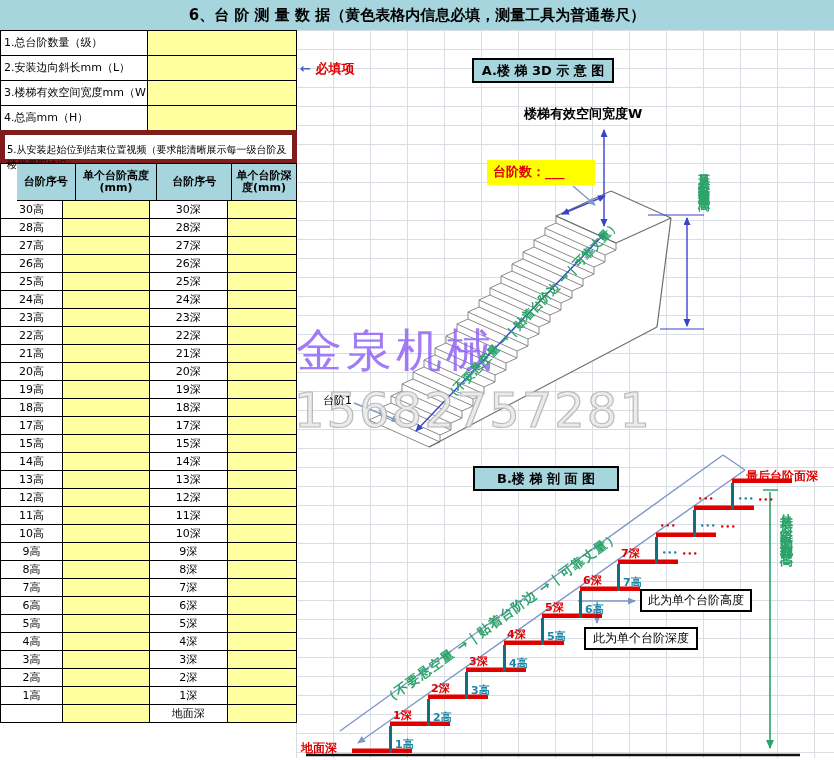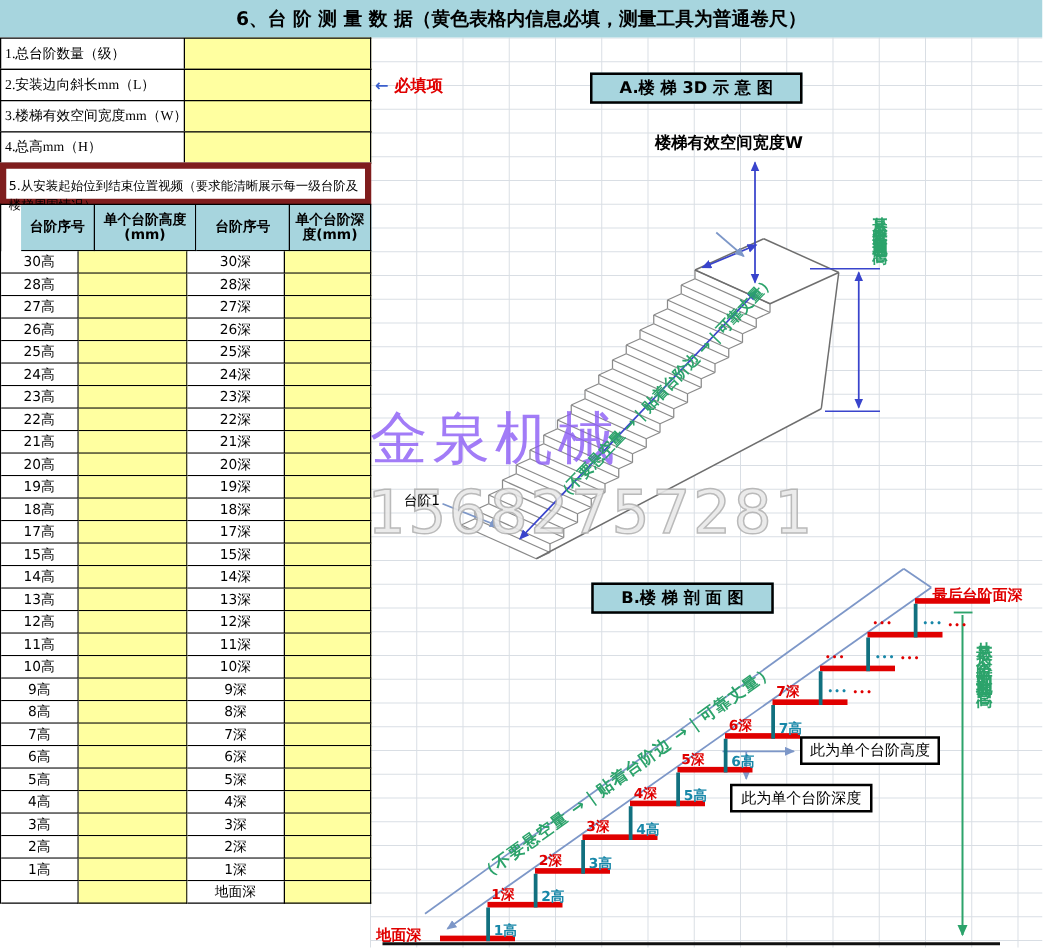--- a/index.html
+++ b/index.html
@@ -12,21 +12,21 @@
   #grid{left:296px;top:30px;width:538px;height:728px;
     background-image:linear-gradient(to right,#d9dee4 1px,transparent 1px),
                      linear-gradient(to bottom,#d9dee4 1px,transparent 1px);
     background-size:37px 19px;}
 
   
   #titlebar{left:0;top:0;width:834px;height:30px;line-height:30px;text-align:center;
     background:#a7d5de;font-weight:bold;font-size:15px;white-space:nowrap;}
 
   
-  .frow{position:absolute;left:0;width:297px;height:26px;display:flex;font-family:Liberation Serif, serif;}
+  .frow{position:absolute;left:0;width:297px;height:26px;display:flex;}
   .flabel{width:148px;height:100%;border:1px solid #000;box-sizing:border-box;
     font-size:11px;line-height:24px;padding-left:3px;white-space:nowrap;overflow:hidden;background:#fff;}
   .finput{width:149px;height:100%;border:1px solid #000;border-left:none;box-sizing:border-box;background:#ffffa0;}
   #item5{left:0;top:130px;width:297px;height:34px;border:5px solid #7f1d1d;box-sizing:border-box;
     font-size:10px;line-height:15px;padding:7px 2px;background:#fff;}
 
   #req{left:300px;top:60px;font-size:13px;font-weight:bold;white-space:nowrap;}
   #req .arr{color:#3a5fcd;}
   #req .txt{color:#e00000;}
 
@@ -42,21 +42,21 @@
   #mtable .head .tcell{background:#a7d5de;}
   .trow .tcell{background:#fff;}
   .trow .tcell.yellow{background:#ffffa0;}
   #mtable{border-top:1px solid #000;}
 
   svg{position:absolute;left:0;top:0;}
 
   
   .dbox{position:absolute;background:#a7d5de;border:2px solid #000;box-sizing:border-box;
     font-weight:bold;font-size:13px;text-align:center;}
-  #a-title{left:472px;top:58px;width:170px;height:25px;line-height:21px;}
+  #a-title{left:472px;top:58px;width:142px;height:25px;line-height:21px;}
   #b-title{left:473px;top:466px;width:146px;height:25px;line-height:21px;}
 
   #a-width-label{left:524px;top:105px;font-size:13px;font-weight:bold;white-space:nowrap;}
   #a-stepcount{left:487px;top:160px;width:108px;height:25px;background:#ffff00;
     color:#e00000;font-weight:bold;font-size:13px;line-height:24px;padding-left:6px;box-sizing:border-box;white-space:nowrap;}
   #a-step1{left:323px;top:393px;font-size:11px;white-space:nowrap;}
 
   .vgreen{position:absolute;writing-mode:vertical-rl;text-orientation:upright;
     color:#2ca36b;font-weight:bold;white-space:nowrap;}
   #a-hlabel{left:695px;top:163px;font-size:12px;letter-spacing:2px;}
@@ -476,20 +476,21 @@
         <rect x="732" y="478.5" width="60" height="4.5" fill="#e00000"></rect>
         <rect x="731" y="483" width="3" height="27" fill="#11707f"></rect>
       </g>
   </svg>
 
   <div id="wm1" class="abs">金泉机械</div>
   <div id="wm2" class="abs">15682757281</div>
 
   <div id="a-title" class="dbox">A.楼 梯 3D 示 意 图</div>
   <div id="a-width-label" class="abs">楼梯有效空间宽度W</div>
+  <div id="a-stepcount" class="abs">台阶数：___</div>
   <div id="a-step1" class="abs">台阶1</div>
   <div id="a-hlabel" class="vgreen">从最后一个台阶平面到地面总高H</div>
   <div id="a-slope" class="slope-green">（不要悬空量 →｜贴着台阶边 →｜可靠丈量）</div>
 
   <div id="b-title" class="dbox">B.楼 梯 剖 面 图</div>
   <div id="b-last" class="abs">最后台阶面深</div>
   <div id="b-ground" class="abs">地面深</div>
   <div id="b-hlabel" class="vgreen">从最后一个台阶平面到地面总高H</div>
   <div id="b-slope" class="slope-green">（不要悬空量 →｜贴着台阶边 →｜可靠丈量）</div>
   <div id="co-d" class="callout">此为单个台阶深度</div>

